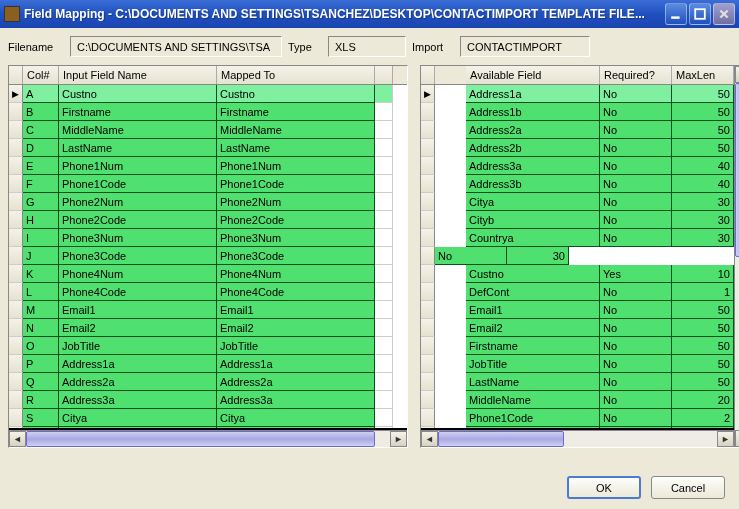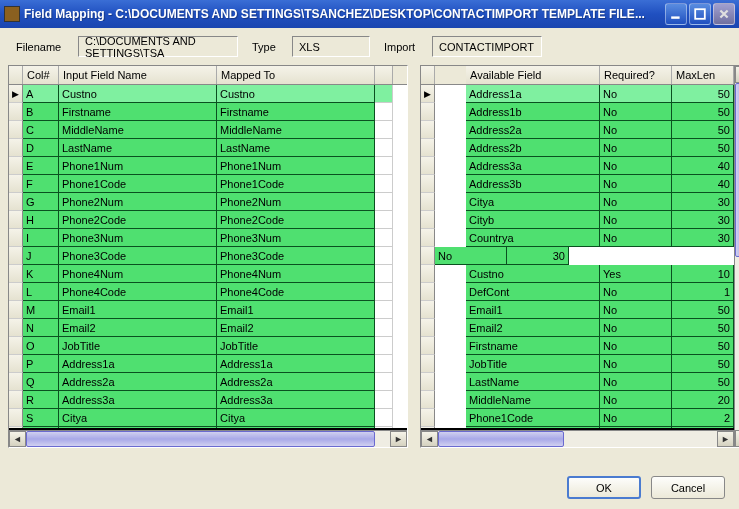--- a/index.html
+++ b/index.html
@@ -8,25 +8,25 @@
     .titlebar .icon { width: 16px; height: 16px; background: #8a6020; margin-right: 4px; border: 1px solid #333; }
     .titlebar .title { flex: 1; font-size: 12px; text-shadow: 1px 1px 1px rgba(0,0,0,0.3); white-space: nowrap; overflow: hidden; }
     .win-buttons { display: flex; gap: 2px; }
     .win-btn { width: 22px; height: 22px; border: 1px solid #fff6; border-radius: 3px; display: flex; align-items: center; justify-content: center; color: white; font-weight: bold; font-size: 12px; }
     .win-min { background: linear-gradient(to bottom, #5a8de0, #2050c0); }
     .win-max { background: linear-gradient(to bottom, #5a8de0, #2050c0); }
     .win-close { background: linear-gradient(to bottom, #a0a0d0, #7070a0); color: #ddd; }
     .win-btn svg { width: 12px; height: 12px; }
     .content { padding: 8px; background: #ece9d8; height: calc(509px - 28px); display: flex; flex-direction: column; }
     .topfields { display: flex; align-items: center; gap: 6px; margin-bottom: 8px; }
-    .topfields .label { color: #000; min-width: 56px; margin-left: 8px; }
+    .topfields .label { color: #000; min-width: 56px; }
     .sunken-field { background: #ece9d8; border: 1px solid; border-color: #888 #fff #fff #888; padding: 3px 6px; height: 21px; display: flex; align-items: center; }
-    .fn-field { width: 160px; }
+    .fn-field { width: 212px; }
     .type-field { width: 78px; }
-    .import-field { width: 110px; }
+    .import-field { width: 130px; }
     .tables-row { display: flex; gap: 12px; flex: 1; min-height: 0; }
     .table-wrap { border: 1px solid; border-color: #888 #fff #fff #888; background: #fff; display: flex; flex-direction: column; }
     .left-table { flex: 0 0 400px; }
     .right-table { flex: 1; }
     .thead { display: flex; background: #ece9d8; border-bottom: 1px solid #888; }
     .th { padding: 3px 4px; border-right: 1px solid #aaa; background: linear-gradient(to bottom, #f5f3e9, #e5e2d0); color: #000; white-space: nowrap; overflow: hidden; }
     .tbody { flex: 1; overflow: hidden; position: relative; }
     .row { display: flex; height: 18px; }
     .cell { border-right: 1px solid #0a5020; border-bottom: 1px solid #0a5020; padding: 1px 3px; background: #4fe070; color: #000; white-space: nowrap; overflow: hidden; display: flex; align-items: center; }
     .row.selected .cell { background: #7ff0a0; }

